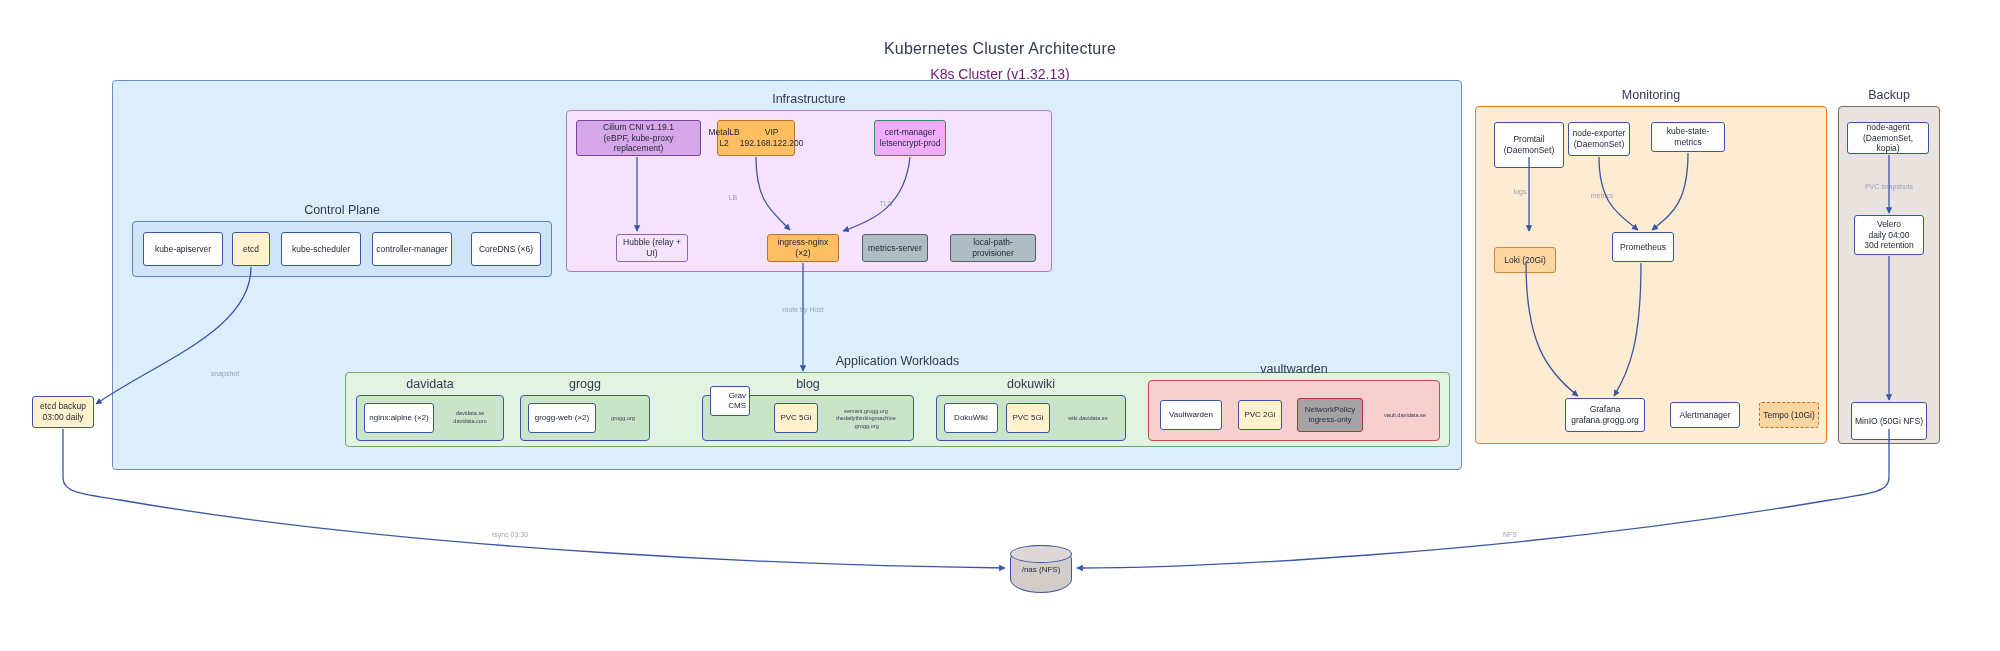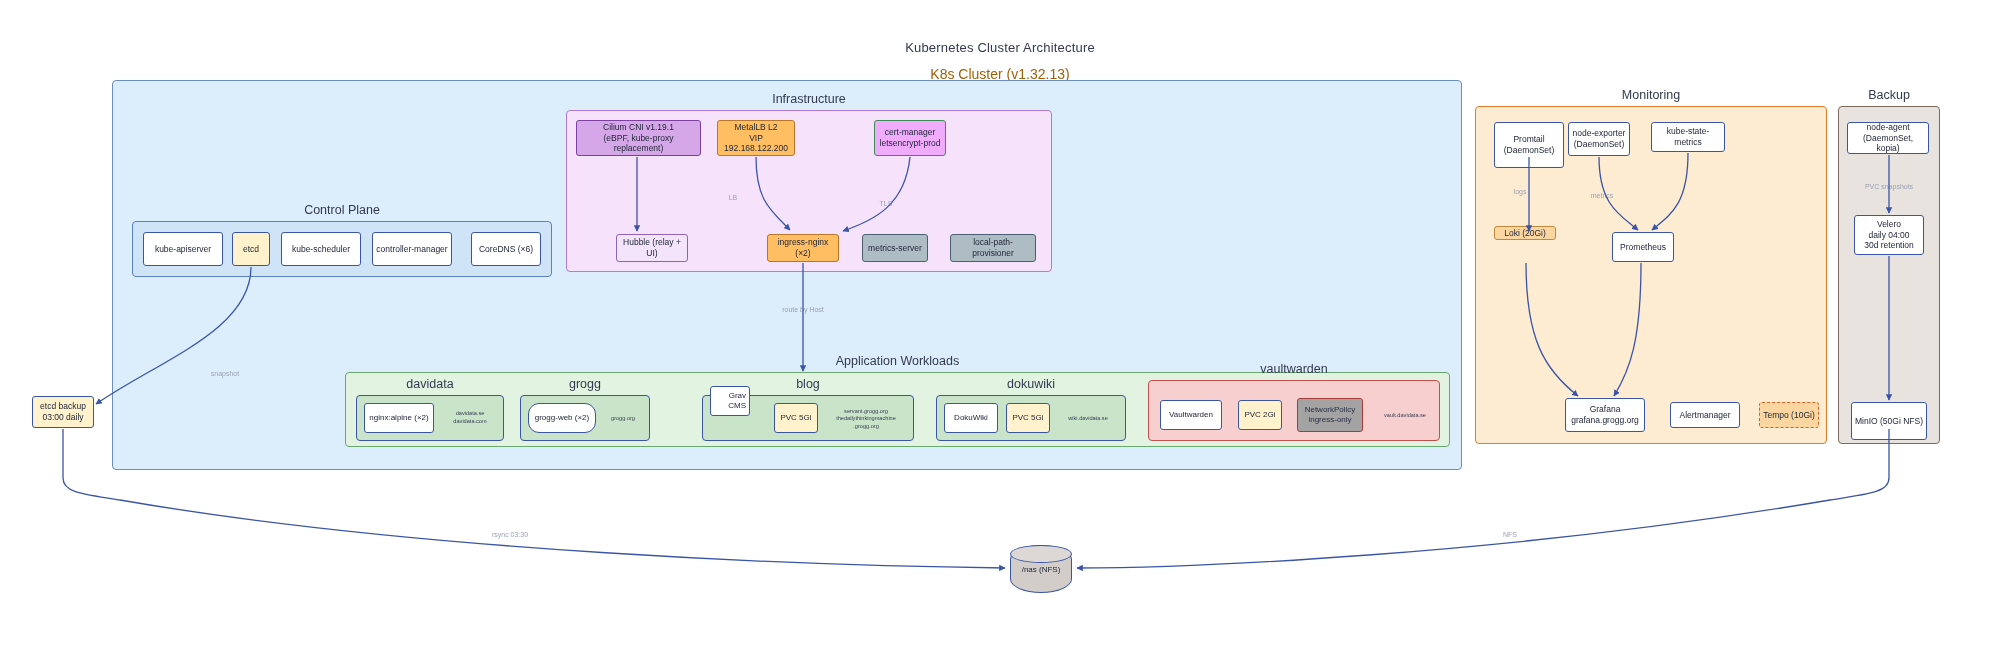--- a/index.html
+++ b/index.html
@@ -5,25 +5,25 @@
   html,body{margin:0;padding:0;background:#ffffff;}
   body{
     width:2000px;height:651px;position:relative;overflow:hidden;
     font-family:"Liberation Sans","DejaVu Sans",sans-serif;
     color:#2a2f45;
   }
   .abs{position:absolute;box-sizing:border-box;}
   
   #diagram-title{
     left:0;top:40px;width:2000px;text-align:center;
-    font-size:13px;color:#333a50;letter-spacing:.2px;
+    font-size:16px;color:#333a50;letter-spacing:.2px;
   }
   #cluster-title{
     left:0;top:66px;width:2000px;text-align:center;
-    font-size:14px;color:#a16207;
+    font-size:14px;color:#701a75;
   }
   
   .cluster{border:1px solid #6c8ebf;border-radius:4px;}
   .cluster-label{
     position:absolute;top:-19px;left:0;width:100%;text-align:center;
     font-size:12.5px;color:#333a50;white-space:nowrap;
   }
   
   .node{
     border:1.3px solid #3a55a5;border-radius:3px;background:#ffffff;
@@ -99,21 +99,21 @@
     <span>CoreDNS (×6)</span>
   </div>
 
 <div class="abs cluster bg-infra" style="left:566px;top:110px;width:486px;height:162px;">
   <div class="cluster-label">Infrastructure</div>
 </div>
 <div class="abs node c-purple" style="left:576px;top:120px;width:125px;height:36px;flex-direction:column;">
   <span>Cilium CNI v1.19.1</span>
   <span>(eBPF, kube-proxy replacement)</span>
 </div>
-<div class="abs node c-orange" style="left:717px;top:120px;width:78px;height:36px;flex-direction:column;">
+<div class="abs node c-orange" style="left:717px;top:120px;width:78px;height:36px;flex-direction:row;">
   <span>MetalLB L2</span>
   <span>VIP 192.168.122.200</span>
 </div>
 <div class="abs node c-green" style="left:874px;top:120px;width:72px;height:36px;flex-direction:column;">
   <span>cert-manager</span>
   <span>letsencrypt-prod</span>
 </div>
 <div class="abs node c-lilac" style="left:600px;top:234px;width:72px;height:28px;">
     <span>Hubble (relay + UI)</span>
   </div>
@@ -136,21 +136,21 @@
 </div>
 <div class="abs node small c-white" style="left:364px;top:403px;width:70px;height:30px;">
     <span>nginx:alpine (×2)</span>
   </div>
 <div class="abs free-label" style="left:440px;top:405px;width:60px;height:26px;white-space:pre-line;">davidata.se
 davidata.com</div>
 
 <div class="abs cluster bg-ns" style="left:520px;top:395px;width:130px;height:46px;">
   <div class="cluster-label">grogg</div>
 </div>
-<div class="abs node small c-white" style="left:528px;top:403px;width:68px;height:30px;border-radius:11px;">
+<div class="abs node small c-white" style="left:528px;top:403px;width:68px;height:30px;">
     <span>grogg-web (×2)</span>
   </div>
 <div class="abs free-label" style="left:600px;top:412px;width:46px;height:14px;white-space:pre-line;">grogg.org</div>
 
 <div class="abs cluster bg-ns" style="left:702px;top:395px;width:212px;height:46px;">
   <div class="cluster-label">blog</div>
 </div>
 <div class="abs node small c-white" style="left:710px;top:386px;width:40px;height:30px;text-align:right;">
     <span>Grav CMS</span>
   </div>
@@ -192,21 +192,21 @@
   <span>Promtail</span>
   <span>(DaemonSet)</span>
 </div>
 <div class="abs node c-white" style="left:1568px;top:122px;width:62px;height:34px;flex-direction:column;">
   <span>node-exporter</span>
   <span>(DaemonSet)</span>
 </div>
 <div class="abs node c-white" style="left:1651px;top:122px;width:74px;height:30px;">
     <span>kube-state-metrics</span>
   </div>
-<div class="abs node c-orangel" style="left:1494px;top:226px;width:62px;height:14px;">
+<div class="abs node c-orangel" style="left:1494px;top:247px;width:62px;height:26px;">
     <span>Loki (20Gi)</span>
   </div>
 <div class="abs node c-white" style="left:1612px;top:232px;width:62px;height:30px;">
     <span>Prometheus</span>
   </div>
 <div class="abs node c-white" style="left:1565px;top:398px;width:80px;height:34px;flex-direction:column;">
   <span>Grafana</span>
   <span>grafana.grogg.org</span>
 </div>
 <div class="abs node c-white" style="left:1670px;top:402px;width:70px;height:26px;">

